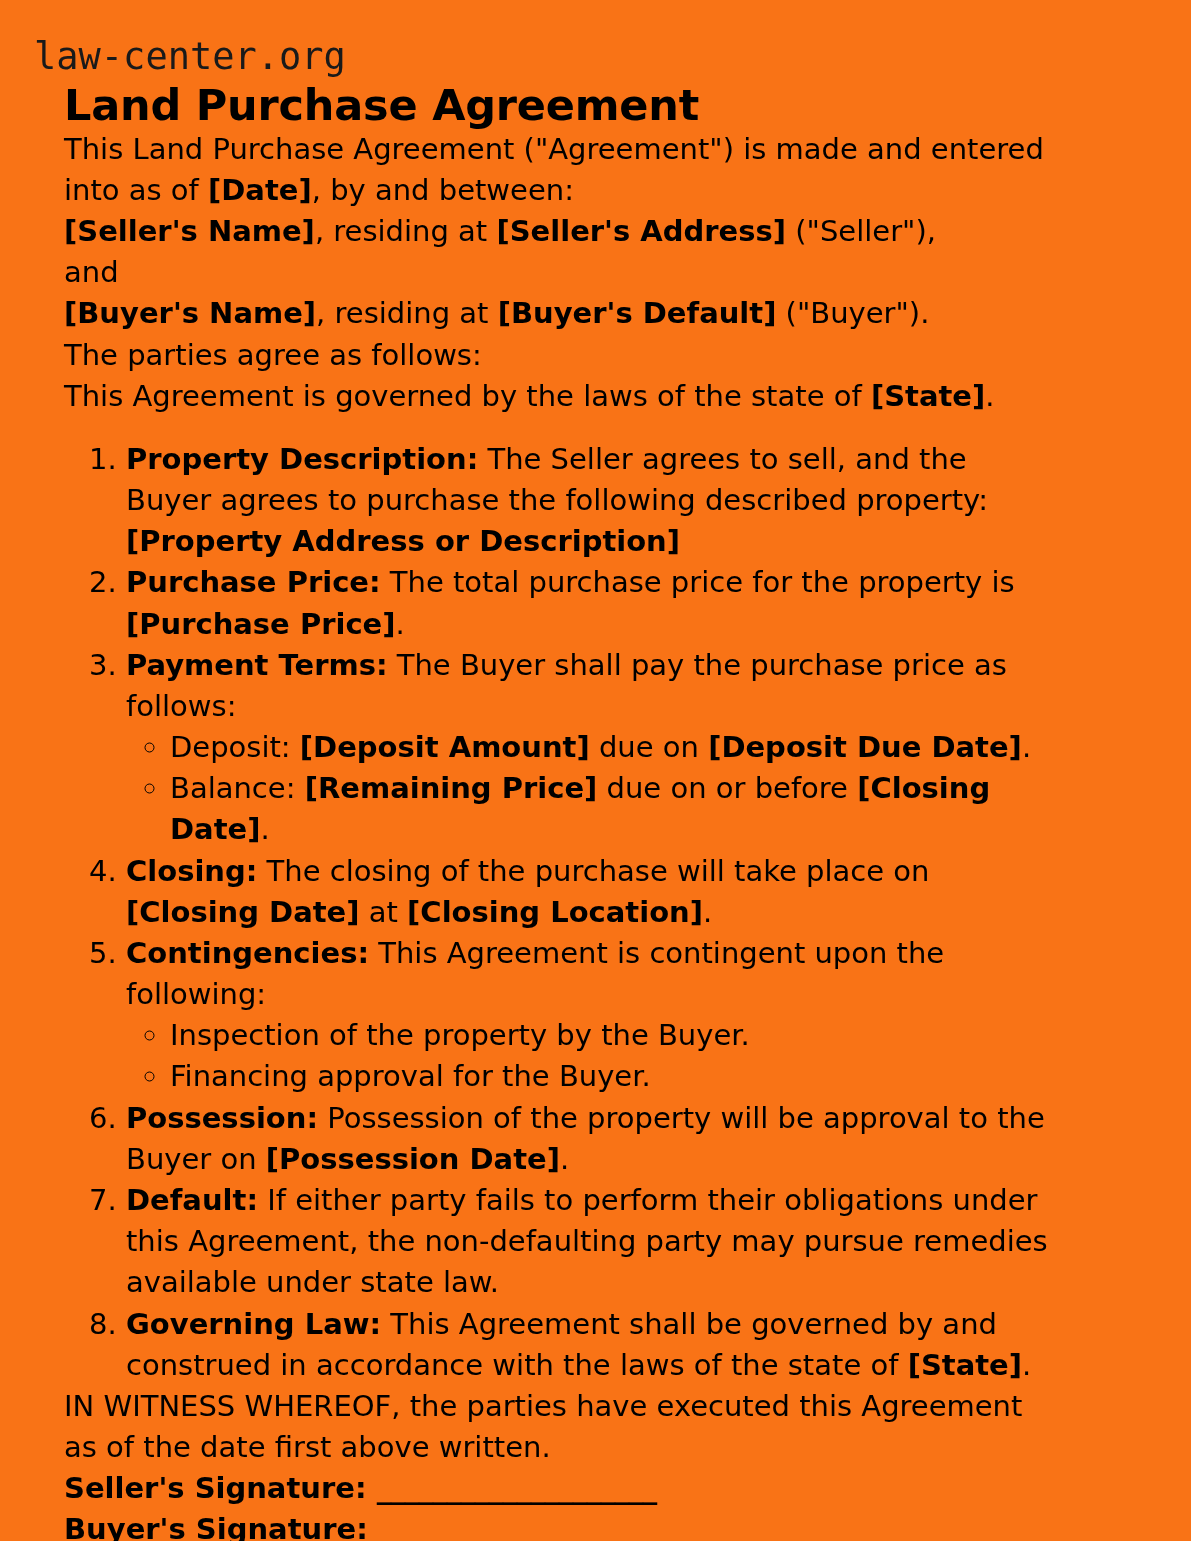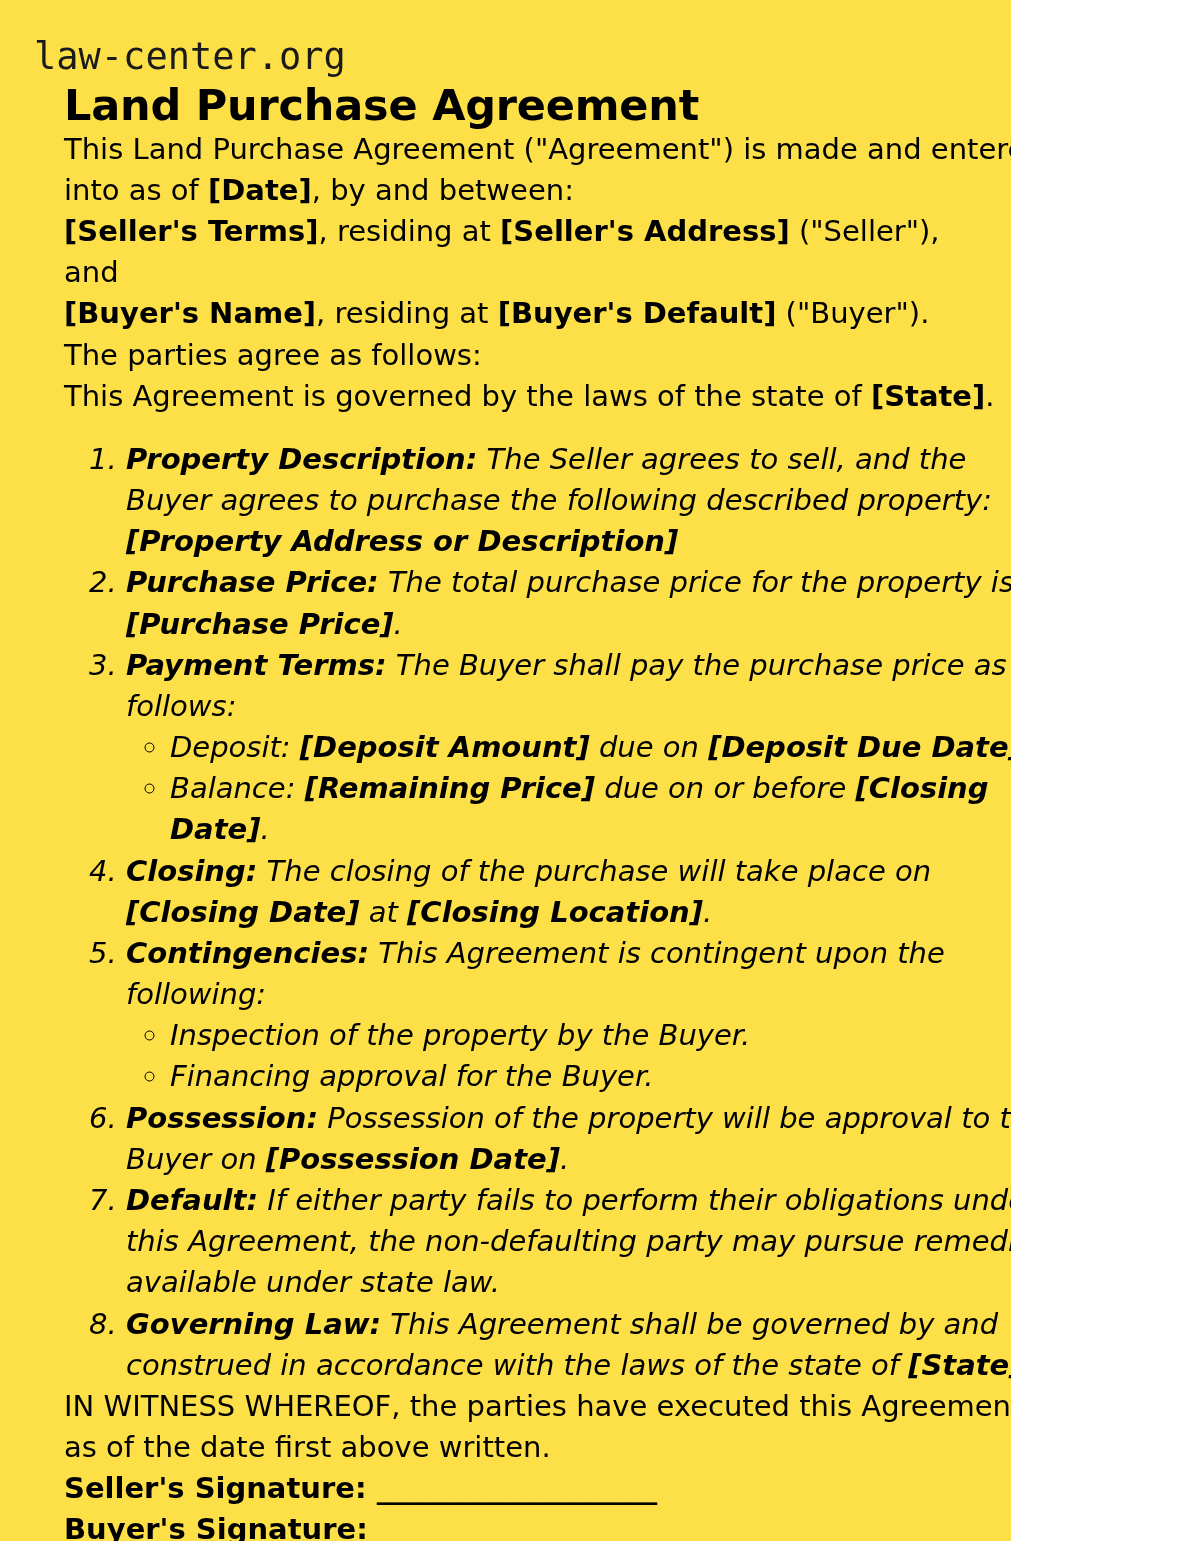--- a/index.html
+++ b/index.html
@@ -8,24 +8,24 @@
     background: #ffffff;
   }
   body {
     width: 1191px;
     height: 1541px;
     font-family: "DejaVu Sans", "Liberation Sans", sans-serif;
     color: #000000;
     -webkit-font-smoothing: antialiased;
   }
   .page {
-    width: 1011px;
+    width: 1191px;
     height: 1541px;
     box-sizing: border-box;
-    background: #fde047;
+    background: #f97316;
     position: relative;
     overflow: hidden;
   }
 
   
   .site-name {
     font-family: "DejaVu Sans Mono", "Liberation Mono", monospace;
     font-size: 37px;
     font-weight: 400;
     line-height: 1.15;
@@ -64,21 +64,20 @@
   b, strong, .b {
     font-weight: bold;
   }
 
   
   ol.clauses {
     margin: 22px 0 0 0;
     padding-left: 62px;
     list-style-position: outside;
     list-style-type: decimal;
-    font-style: italic;
   }
   ol.clauses > li {
     margin: 0 0 0 0;
     padding: 0;
     line-height: 1.42;
   }
   ol.clauses > li::marker {
     font-weight: normal;
   }
   .sub-para {
@@ -116,21 +115,21 @@
 
 <div class="page">
 
   <h1 class="site-name">law-center.org</h1>
   <h2 class="doc-title">Land Purchase Agreement</h2>
 
   <div class="content">
 
     <p class="para"><span>This Land Purchase Agreement ("Agreement") is made and entered into as of </span><b>[Date]</b><span>, by and between:</span></p>
 
-    <p class="para"><b>[Seller's Terms]</b><span>, residing at </span><b>[Seller's Address]</b><span> ("Seller"),</span></p>
+    <p class="para"><b>[Seller's Name]</b><span>, residing at </span><b>[Seller's Address]</b><span> ("Seller"),</span></p>
 
     <p class="para">and</p>
 
     <p class="para"><b>[Buyer's Name]</b><span>, residing at </span><b>[Buyer's Default]</b><span> ("Buyer").</span></p>
 
     <p class="para">The parties agree as follows:</p>
 
     <p class="para"><span>This Agreement is governed by the laws of the state of </span><b>[State]</b><span>.</span></p>
 
     <ol class="clauses">

